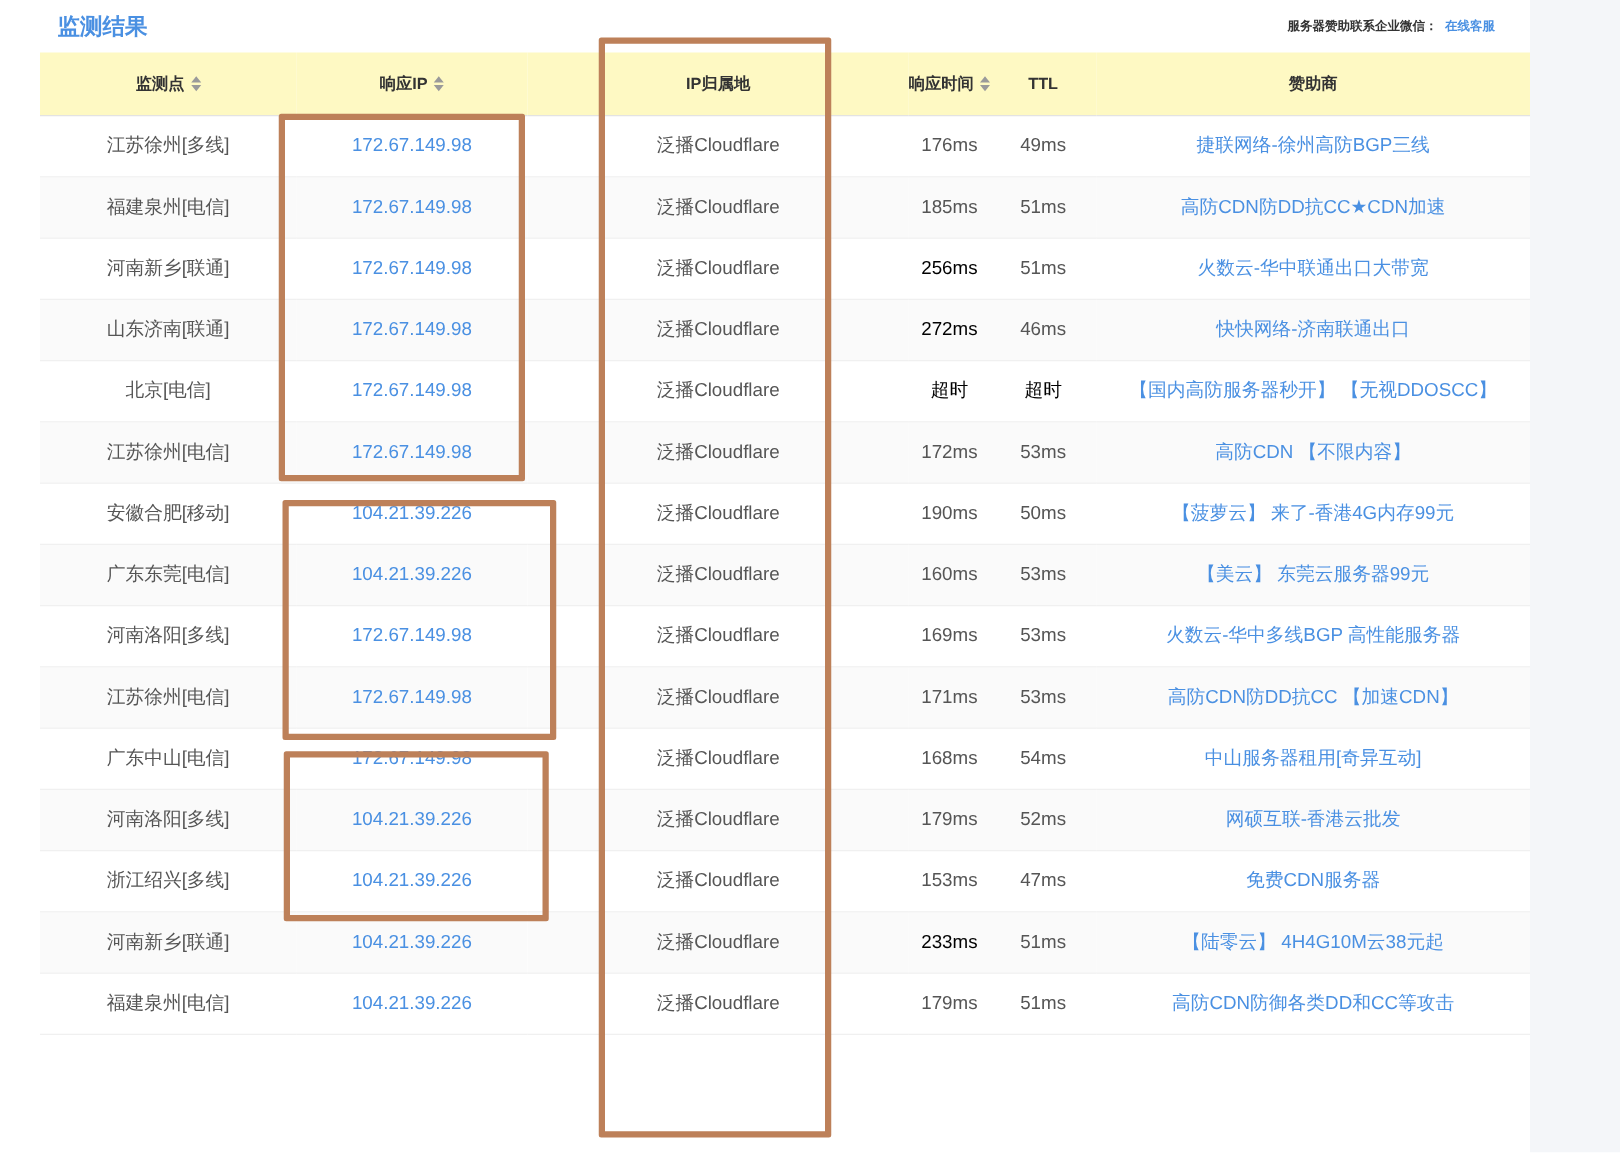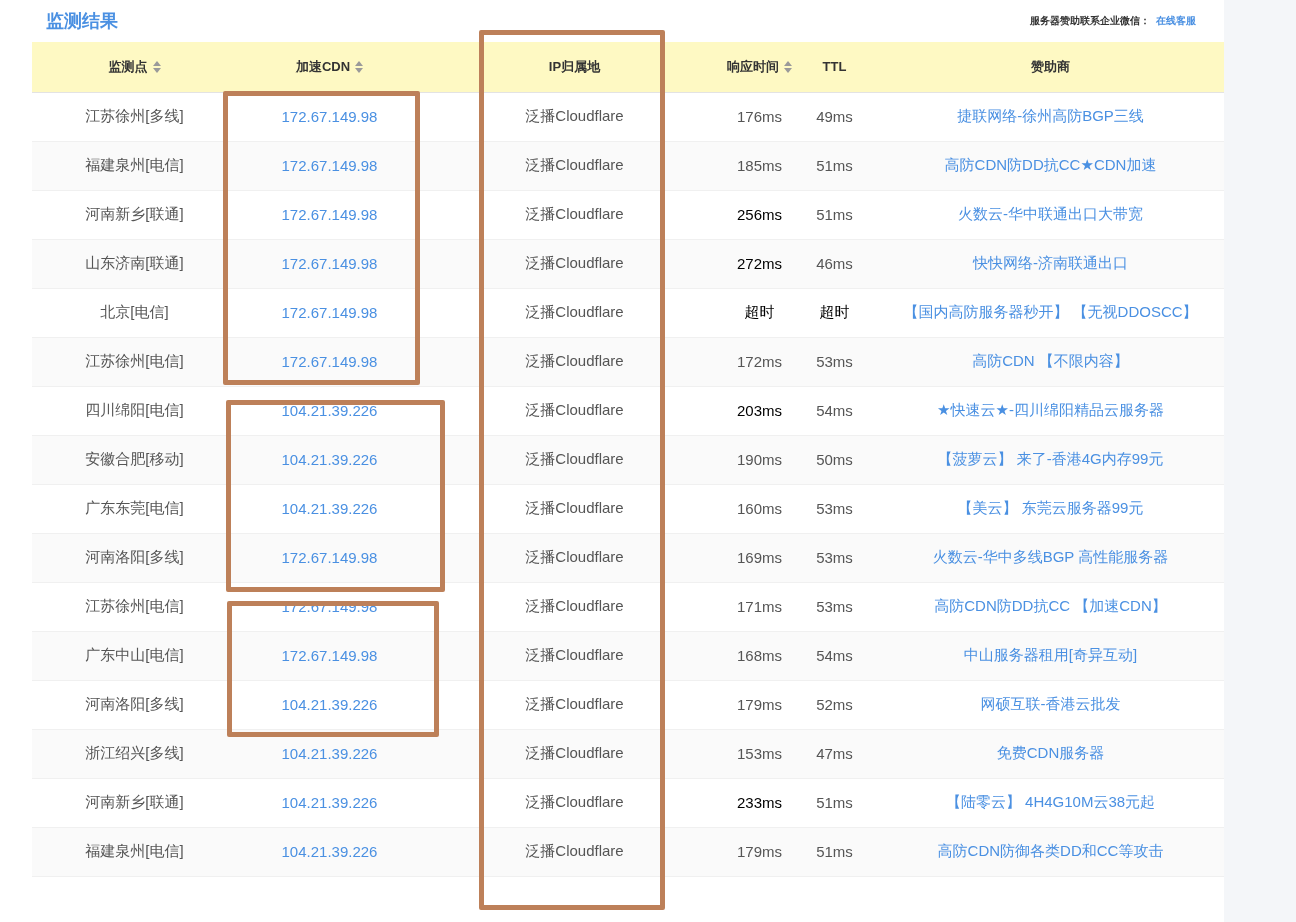--- a/index.html
+++ b/index.html
@@ -63,21 +63,21 @@
           <col class="c4">
           <col class="c5">
           <col class="c6">
       </colgroup>
       <thead>
         <tr id="header-row">
             <th><span>监测点</span><span class="sort">
                 <i class="up"></i>
                 <i class="dn"></i>
               </span></th>
-            <th><span>加速CDN</span><span class="sort">
+            <th><span>响应IP</span><span class="sort">
                 <i class="up"></i>
                 <i class="dn"></i>
               </span></th>
             <th><span>IP归属地</span></th>
             <th><span>响应时间</span><span class="sort">
                 <i class="up"></i>
                 <i class="dn"></i>
               </span></th>
             <th><span>TTL</span></th>
             <th><span>赞助商</span></th>
@@ -126,28 +126,20 @@
           </tr>
           <tr>
             <td>江苏徐州[电信]</td>
             <td><a class="link">172.67.149.98</a></td>
             <td>泛播Cloudflare</td>
             <td>172ms</td>
             <td>53ms</td>
             <td><a class="link">高防CDN 【不限内容】</a></td>
           </tr>
           <tr>
-            <td>四川绵阳[电信]</td>
-            <td><a class="link">104.21.39.226</a></td>
-            <td>泛播Cloudflare</td>
-            <td class="alert">203ms</td>
-            <td>54ms</td>
-            <td><a class="link">★快速云★-四川绵阳精品云服务器</a></td>
-          </tr>
-          <tr>
             <td>安徽合肥[移动]</td>
             <td><a class="link">104.21.39.226</a></td>
             <td>泛播Cloudflare</td>
             <td>190ms</td>
             <td>50ms</td>
             <td><a class="link">【菠萝云】 来了-香港4G内存99元</a></td>
           </tr>
           <tr>
             <td>广东东莞[电信]</td>
             <td><a class="link">104.21.39.226</a></td>

